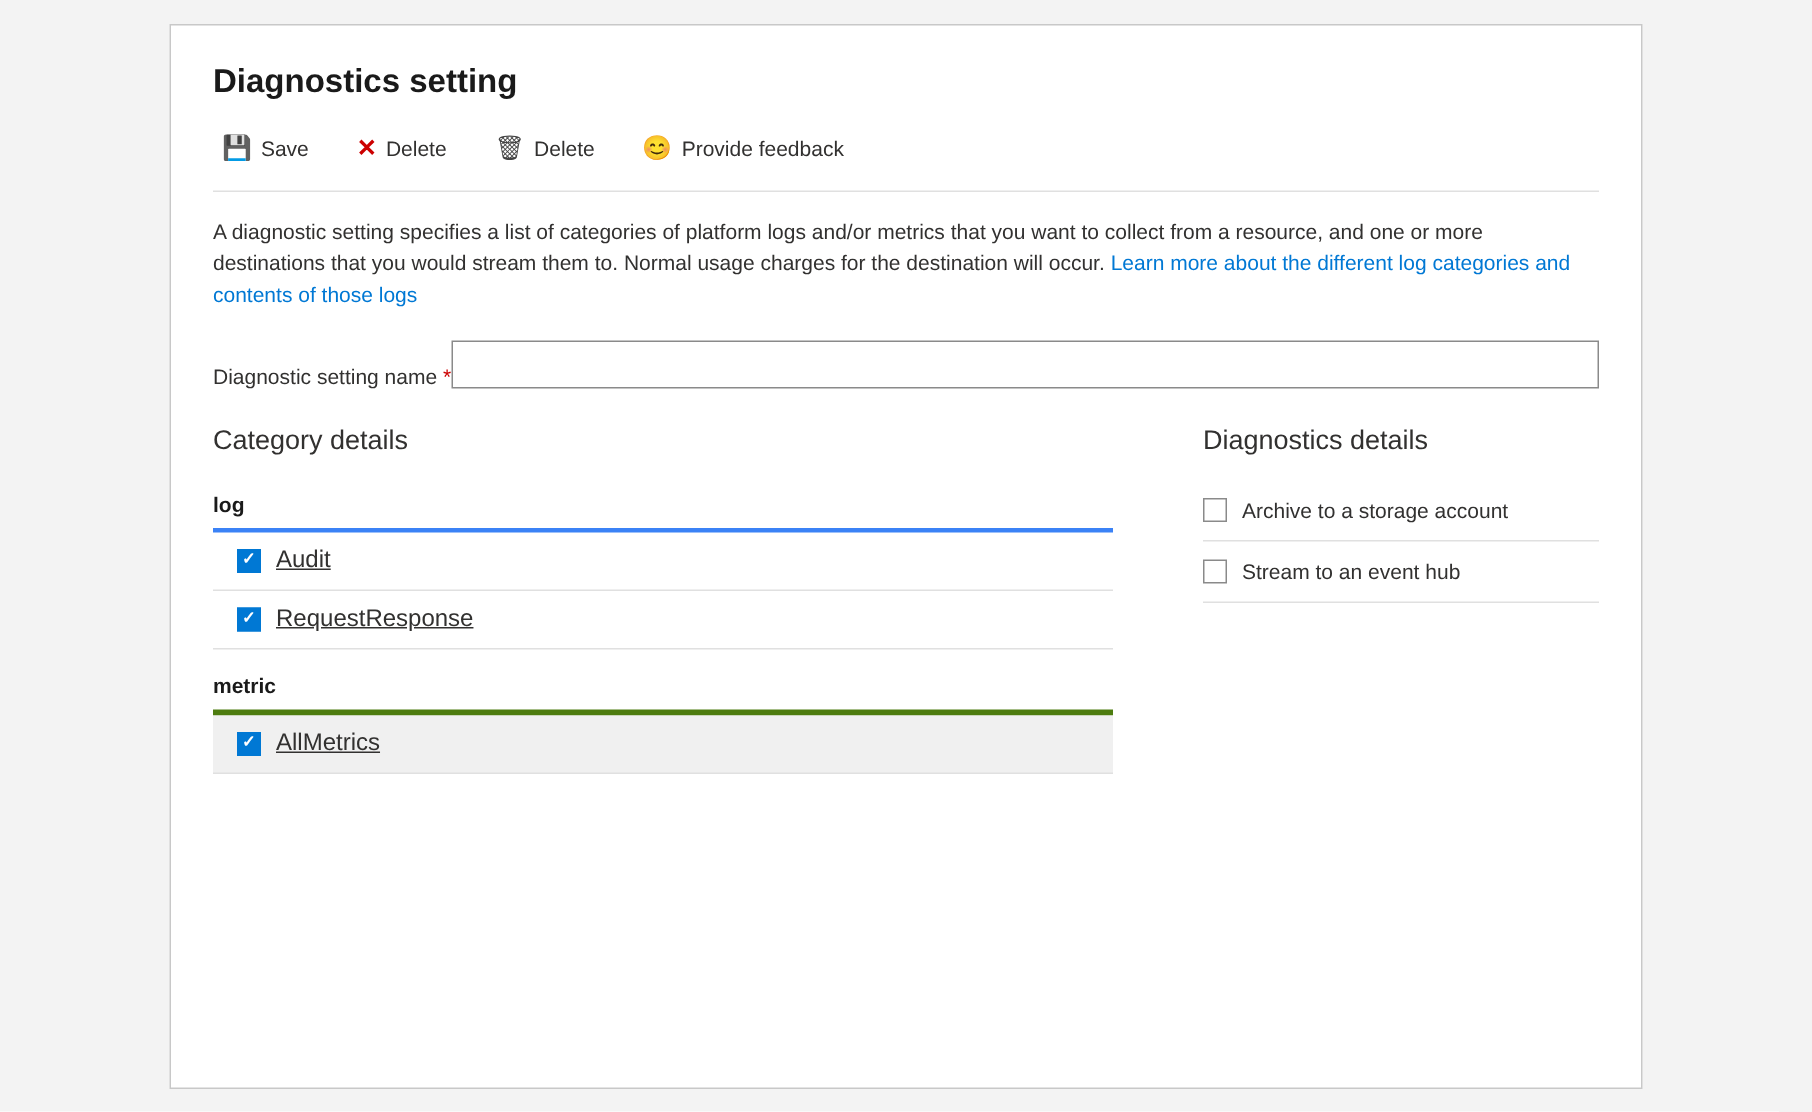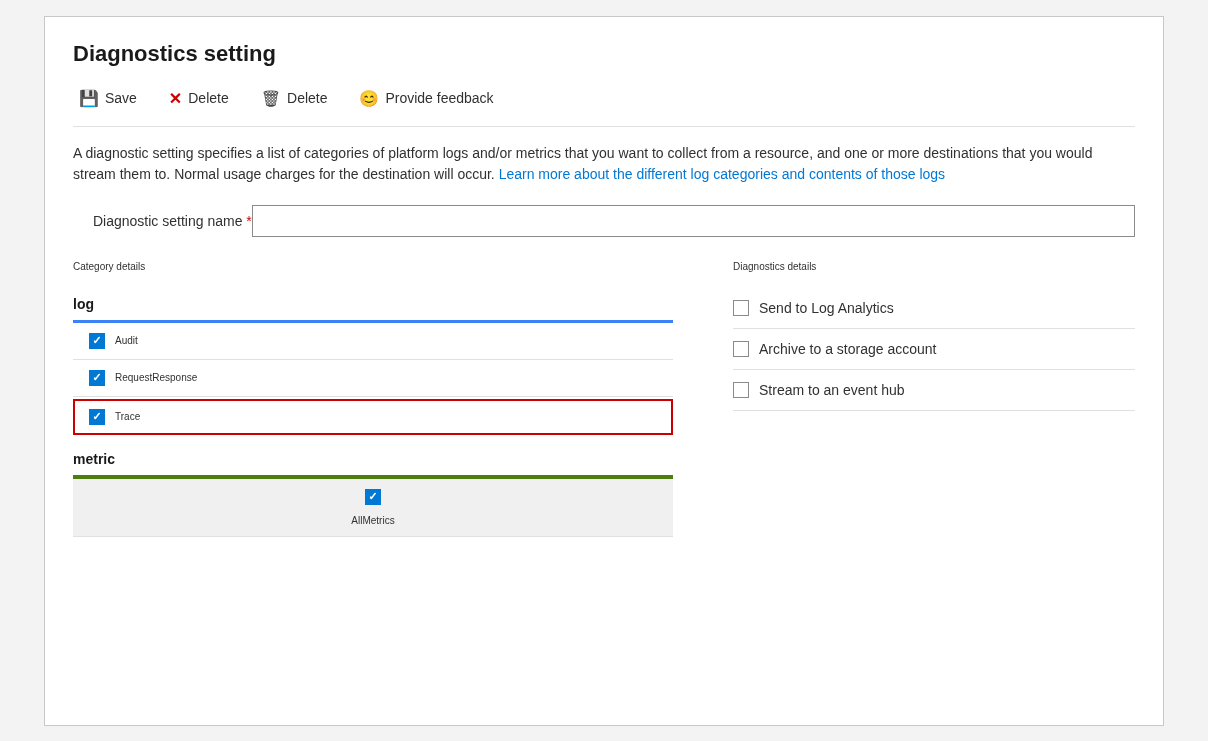--- a/index.html
+++ b/index.html
@@ -9,21 +9,21 @@
       background: #f3f3f3;
       display: flex;
       justify-content: center;
       align-items: center;
       min-height: 741px;
       width: 1208px;
     }
     .panel {
       background: #fff;
       border: 1px solid #c8c8c8;
-      width: 1120px;
+      width: 982px;
       min-height: 710px;
       padding: 24px 28px 28px 28px;
       position: relative;
     }
     .panel-title {
       font-size: 22px;
       font-weight: 600;
       color: #1a1a1a;
       margin-bottom: 18px;
     }
@@ -59,23 +59,22 @@
       margin-bottom: 20px;
       max-width: 1100px;
     }
     .description a {
       color: #0078d4;
       text-decoration: none;
       text-align: center;
     }
     .setting-name-row {
       display: flex;
-      align-items: center;
+      align-items: flex-end;
       margin-bottom: 24px;
-      margin-left: 20px;
     }
     .setting-name-label {
       font-size: 14px;
       color: #323130;
       white-space: nowrap;
     }
     .required { color: #c00; }
     .setting-name-input {
       flex: 1;
       height: 32px;
@@ -90,21 +89,21 @@
     }
     .col-left {
       flex: 0 0 640px;
       padding-right: 40px;
     }
     .col-right {
       flex: 1;
       padding-left: 20px;
     }
     .section-title {
-      font-size: 10px;
+      font-size: 18px;
       color: #323130;
       font-weight: 400;
       margin-bottom: 16px;
     }
     .category-section {
       margin-bottom: 8px;
     }
     .category-group-label {
       font-size: 14px;
       font-weight: 700;
@@ -121,42 +120,42 @@
     }
     .category-item.highlighted {
       border: 2px solid #c00;
       padding: 8px 14px;
       margin: 2px 0;
     }
     .category-item.metric-item {
       background: #f0f0f0;
       padding: 10px 16px;
       border-bottom: 1px solid #e0e0e0;
-      flex-direction: column;
     }
     .checkbox-blue {
       width: 16px;
       height: 16px;
       background: #0078d4;
       border: 1px solid #0078d4;
       display: flex;
       align-items: center;
       justify-content: center;
       flex-shrink: 0;
     }
     .checkbox-blue::after {
       content: '✓';
       color: white;
       font-size: 11px;
       font-weight: bold;
       line-height: 1;
     }
     .item-label {
-      font-size: 10px;
-      color: #323130;
+      font-size: 16px;
+      color: #323130;
+      text-decoration: underline;
     }
     .dest-item {
       display: flex;
       align-items: center;
       gap: 10px;
       padding: 12px 0;
       border-bottom: 1px solid #e0e0e0;
     }
     .dest-checkbox {
       width: 16px;
@@ -225,42 +224,34 @@
         <div class="category-item">
           <div class="checkbox-blue"></div>
           <span class="item-label">Audit</span>
         </div>
 
         <div class="category-item">
           <div class="checkbox-blue"></div>
           <span class="item-label">RequestResponse</span>
         </div>
 
-        <div class="category-item highlighted">
-          <div class="checkbox-blue"></div>
-          <span class="item-label">Trace</span>
-        </div>
       </div>
 
       <div class="category-section">
         <div class="metric-group-label">metric</div>
         <div class="category-item metric-item">
           <div class="checkbox-blue"></div>
           <span class="item-label">AllMetrics</span>
         </div>
       </div>
     </div>
 
     <div class="col-right">
       <div class="section-title">Diagnostics details</div>
 
-      <div class="dest-item">
-        <div class="dest-checkbox"></div>
-        <span class="dest-label">Send to Log Analytics</span>
-      </div>
 
       <div class="dest-item">
         <div class="dest-checkbox"></div>
         <span class="dest-label">Archive to a storage account</span>
       </div>
 
       <div class="dest-item">
         <div class="dest-checkbox"></div>
         <span class="dest-label">Stream to an event hub</span>
       </div>

